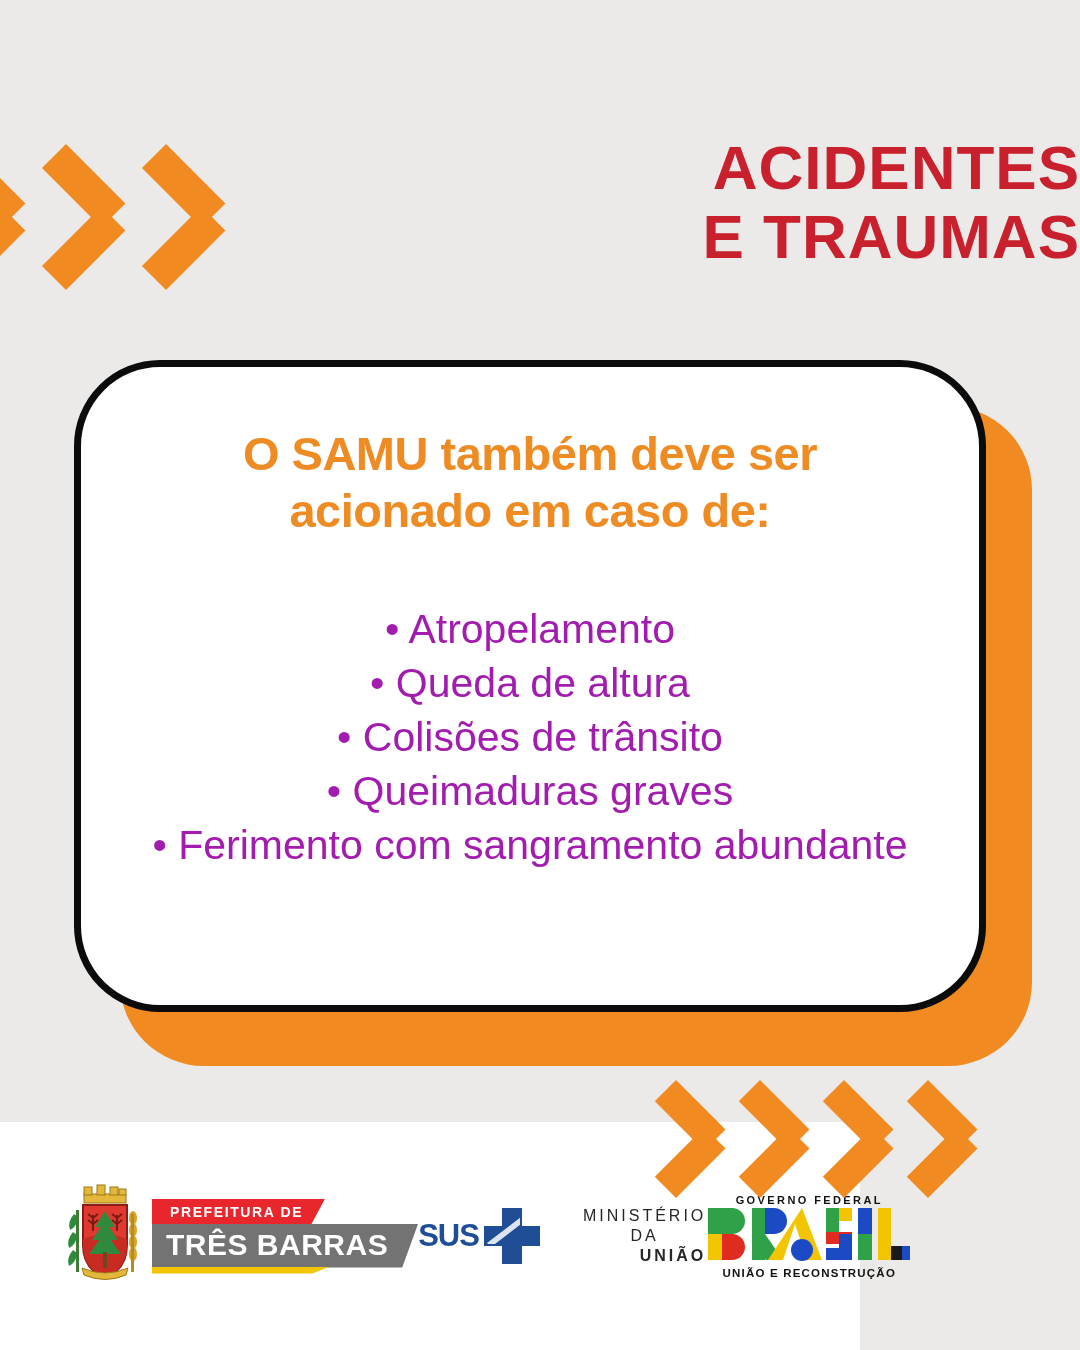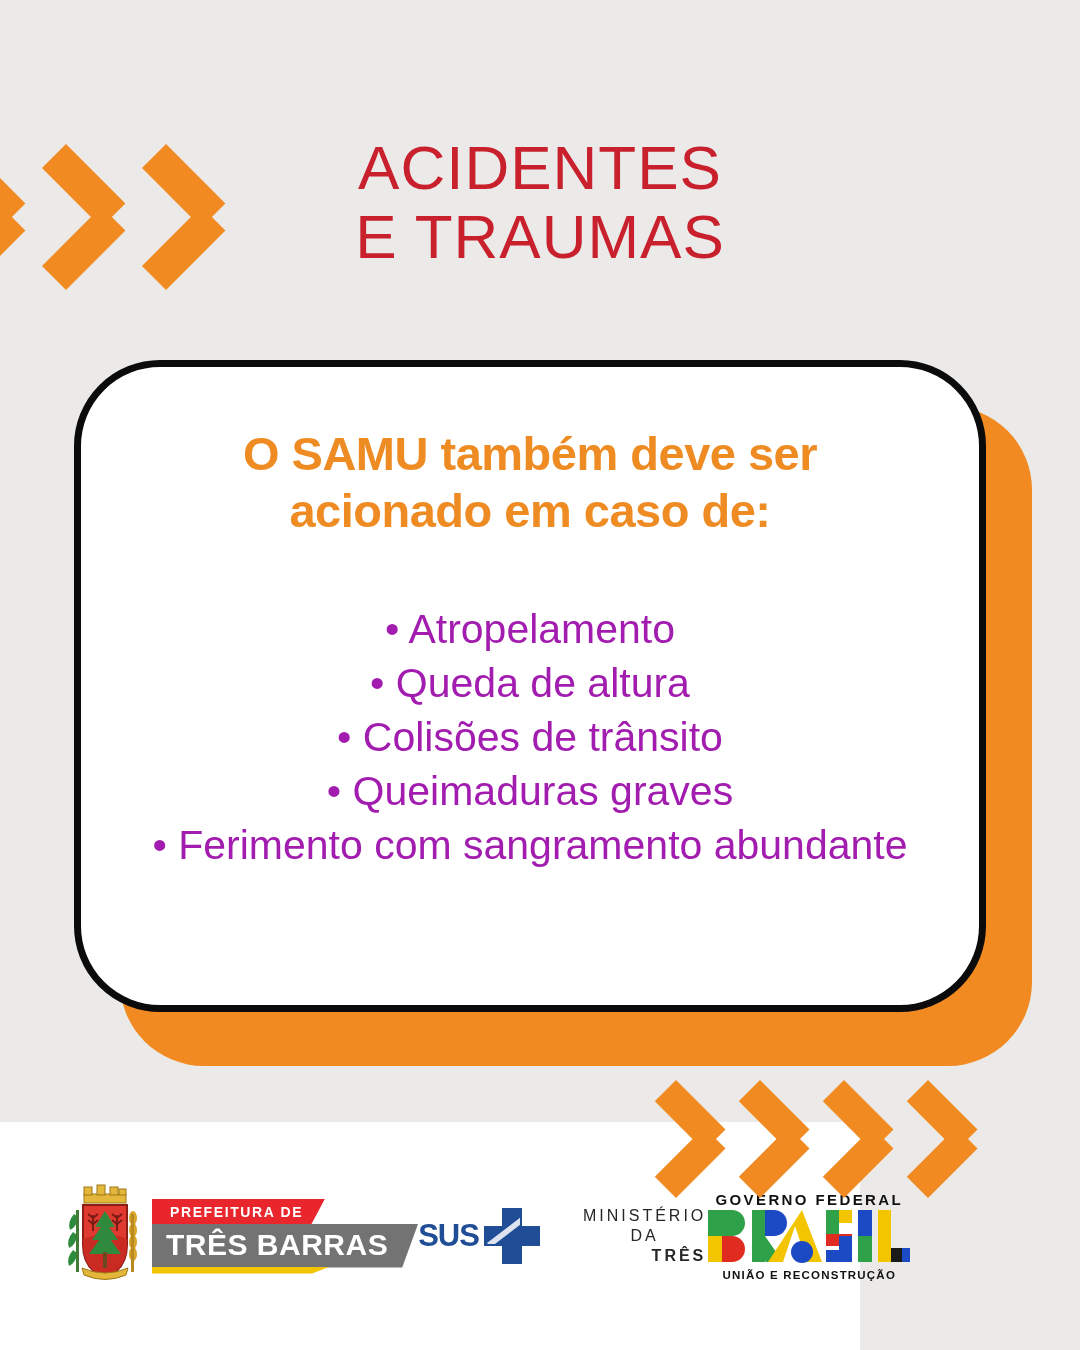--- a/index.html
+++ b/index.html
@@ -22,23 +22,23 @@
   .chev i.a{ top:26px; transform:rotate(45deg); transform-origin:left top; }
   .chev i.b{ top:138px; transform:rotate(-45deg); transform-origin:left bottom; }
   .chev-bottom .chev{ width:72px; height:128px; }
   .chev-bottom .chev i{ width:70px; height:30px; }
   .chev-bottom .chev i.a{ top:20px; }
   .chev-bottom .chev i.b{ top:108px; }
 
   
   .title{
     position:absolute; left:0; top:133px; width:1080px;
-    text-align:center; color:#C8202C;
+    text-align:right; color:#C8202C;
     font-size:62px; line-height:1.12; letter-spacing:1px;
-    font-weight:400;
+    font-weight:700;
   }
 
   
   .card-wrap{ position:absolute; left:46px; top:360px; width:960px; height:710px;margin-left:28px; }
   .card-shadow{
     position:absolute; left:46px; top:46px; width:912px; height:660px;
     background:#F18A21; border-radius:84px;
   }
   .card{
     position:absolute; left:0; top:0; width:912px; height:652px;
@@ -85,21 +85,21 @@
 
   
   .sus{ gap:2px; }
   .sus-word{ color:#1F4E96; font-weight:bold; font-size:31px; letter-spacing:-1px; }
   .ministerio{ margin-left:40px; color:#262626; line-height:1.25; }
   .min-l1{ font-size:16px; letter-spacing:3px;text-align:center; }
   .min-l2{ font-size:16px; letter-spacing:3px; font-weight:bold; text-align:right; }
 
   
   .governo{ flex-direction:column; align-items:center; }
-  .gov-top{ font-size:15px; font-weight:bold; letter-spacing:2.4px; color:#111; }
+  .gov-top{ font-size:11px; font-weight:bold; letter-spacing:2.4px; color:#111; }
   .gov-bot{ font-size:11.5px; font-weight:bold; letter-spacing:1.2px; color:#111; margin-top:3px; }
 </style>
 </head>
 <body>
 
 <div class="poster">
 
   <div class="chev-top">
     <span class="chev">
         <i class="a"></i>
@@ -209,21 +209,21 @@
       <div class="logo sus">
         <span class="sus-word">SUS</span>
         <svg width="62" height="62" viewBox="0 0 62 62">
           <path d="M22 4 h18 v18 h18 v18 h-18 v18 h-18 v-18 h-18 v-18 h18z" fill="#1F4E96"></path>
           <path d="M6 38 L40 12 L44 16 L10 42z" fill="#FFFFFF" opacity="0.85"></path>
           <path d="M22 4 h18 v18 h18 v18 h-18 v18 h-18 v-18 h-18 v-18 h18z" fill="none" stroke="#1F4E96" stroke-width="2"></path>
         </svg>
       </div>
       <div class="ministerio">
         <div class="min-l1">MINISTÉRIO DA</div>
-        <div class="min-l2">TRÊS</div>
+        <div class="min-l2">UNIÃO</div>
       </div>
     </div>
 
     <div class="logo governo">
       <div class="gov-top">GOVERNO FEDERAL</div>
       <svg width="206" height="58" viewBox="0 0 206 58">
 
         <rect x="2" y="2" width="14" height="26" fill="#2FA148"></rect>
         <rect x="2" y="28" width="14" height="26" fill="#F2C500"></rect>
         <path d="M16 2 h10 a13 13 0 0 1 0 26 h-10z" fill="#2FA148"></path>

